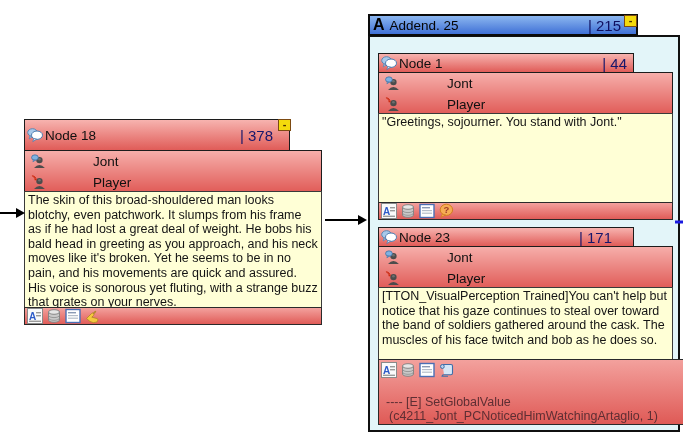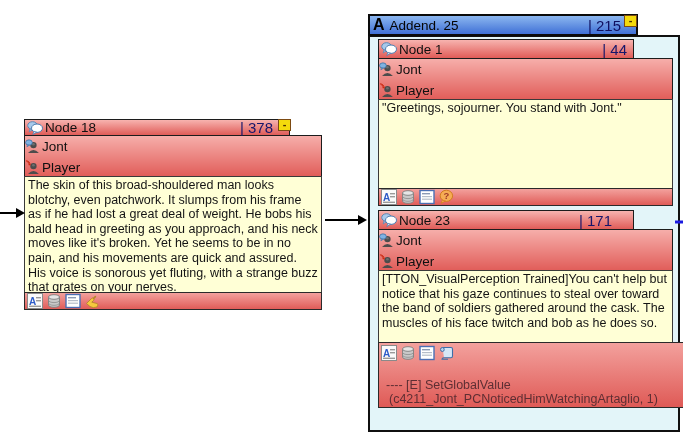--- a/index.html
+++ b/index.html
@@ -22,21 +22,21 @@
   .minus{
     position:absolute;top:-1px;right:-2px;width:13px;height:12px;
     background:#f4da0c;border:1px solid #7c4a12;box-sizing:border-box;
     font-size:11px;line-height:9px;text-align:center;color:#4a3000;
     font-weight:bold;cursor:default;
   }
   .speakers{
     background:linear-gradient(#f6aeaa,#e15e5a);
     border:1px solid #1c1c1c;box-sizing:border-box;margin-top:-1px;
   }
-  .speaker{height:21px;display:flex;align-items:center;padding-left:0;}
+  .speaker{height:21px;display:flex;align-items:center;padding-left:6px;gap:45px;}
   .speaker .nm{font-size:13.5px;color:#101010;margin-left:2px;}
   .textbox{
     background:#ffffd6;border:1px solid #3a3a3a;box-sizing:border-box;margin-top:-1px;
     font-size:12.5px;line-height:14.6px;color:#141414;
     padding:1px 3px;overflow:hidden;
   }
   .footer{
     background:linear-gradient(#f3a19d,#e05c58);
     border:1px solid #2a2a2a;box-sizing:border-box;margin-top:-1px;
     display:flex;align-items:center;gap:3px;padding:0 2px;
@@ -130,21 +130,21 @@
     </symbol>
     <symbol id="sym-scroll" viewBox="0 0 16 16">
       <path d="M4.5 2.5 H13 Q14.5 2.5 14.5 4 V11 Q14.5 12.8 12.8 12.8 H6" fill="#d6e6f6" stroke="#3e6ea8" stroke-width="1.1"></path>
       <path d="M4.5 2.5 Q2.5 2.5 2.5 4.5 Q2.5 6.5 4.5 6.5 Q6.2 6.5 6.2 4.5 Q6.2 2.5 4.5 2.5 Z" fill="#b9d2ec" stroke="#3e6ea8" stroke-width="1"></path>
       <path d="M6 12.8 Q4 12.8 4 14.2 H10" fill="none" stroke="#3e6ea8" stroke-width="1.1"></path>
     </symbol>
   </defs>
 </svg>
 
 <div class="node" style="left:24px;top:119px;width:298px;">
-  <div class="tab" style="width:266px;height:17px;align-items:center;">
+  <div class="tab" style="width:266px;height:32px;align-items:center;">
     <svg class="icon16" viewBox="0 0 16 16">
         <use href="#sym-bubble"></use>
       </svg>
     <span class="title">Node 18</span>
     <span class="counter" style="margin-right:14px;">| 378</span>
     <span class="minus">-</span>
   </div>
   <div class="speakers" style="width:298px;height:42px;">
     <div class="speaker">
       <svg class="icon15" viewBox="0 0 16 16">
@@ -178,21 +178,21 @@
 
 <div class="cont-header">
   <span class="letterA">A</span>
   <span class="title">Addend. 25</span>
   <span class="counter">| 215</span>
   <span class="minus">-</span>
 </div>
 
 <div class="cont-body">
 
-  <div class="node" style="left:8px;top:2px;width:258px;border-radius:6px;">
+  <div class="node" style="left:8px;top:16px;width:258px;border-radius:6px;">
     <div class="tab" style="width:256px;">
       <svg class="icon16" viewBox="0 0 16 16">
           <use href="#sym-bubble"></use>
         </svg>
       <span class="title">Node 1</span>
       <span class="counter" style="margin-right:4px;">| 44</span>
     </div>
     <div class="speakers" style="width:295px;height:42px;">
       <div class="speaker">
         <svg class="icon15" viewBox="0 0 16 16">
@@ -217,21 +217,21 @@
         </svg>
       <svg class="icon16" viewBox="0 0 16 16">
           <use href="#sym-comment"></use>
         </svg>
       <svg class="icon16" viewBox="0 0 16 16">
           <use href="#sym-question"></use>
         </svg>
     </div>
   </div>
 
-  <div class="node" style="left:8px;top:173px;width:295px;">
+  <div class="node" style="left:8px;top:190px;width:295px;">
     <div class="tab" style="width:256px;">
       <svg class="icon16" viewBox="0 0 16 16">
           <use href="#sym-bubble"></use>
         </svg>
       <span class="title">Node 23</span>
       <span class="counter" style="margin-right:19px;">| 171</span>
     </div>
     <div class="speakers" style="width:295px;height:42px;">
       <div class="speaker">
         <svg class="icon15" viewBox="0 0 16 16">

